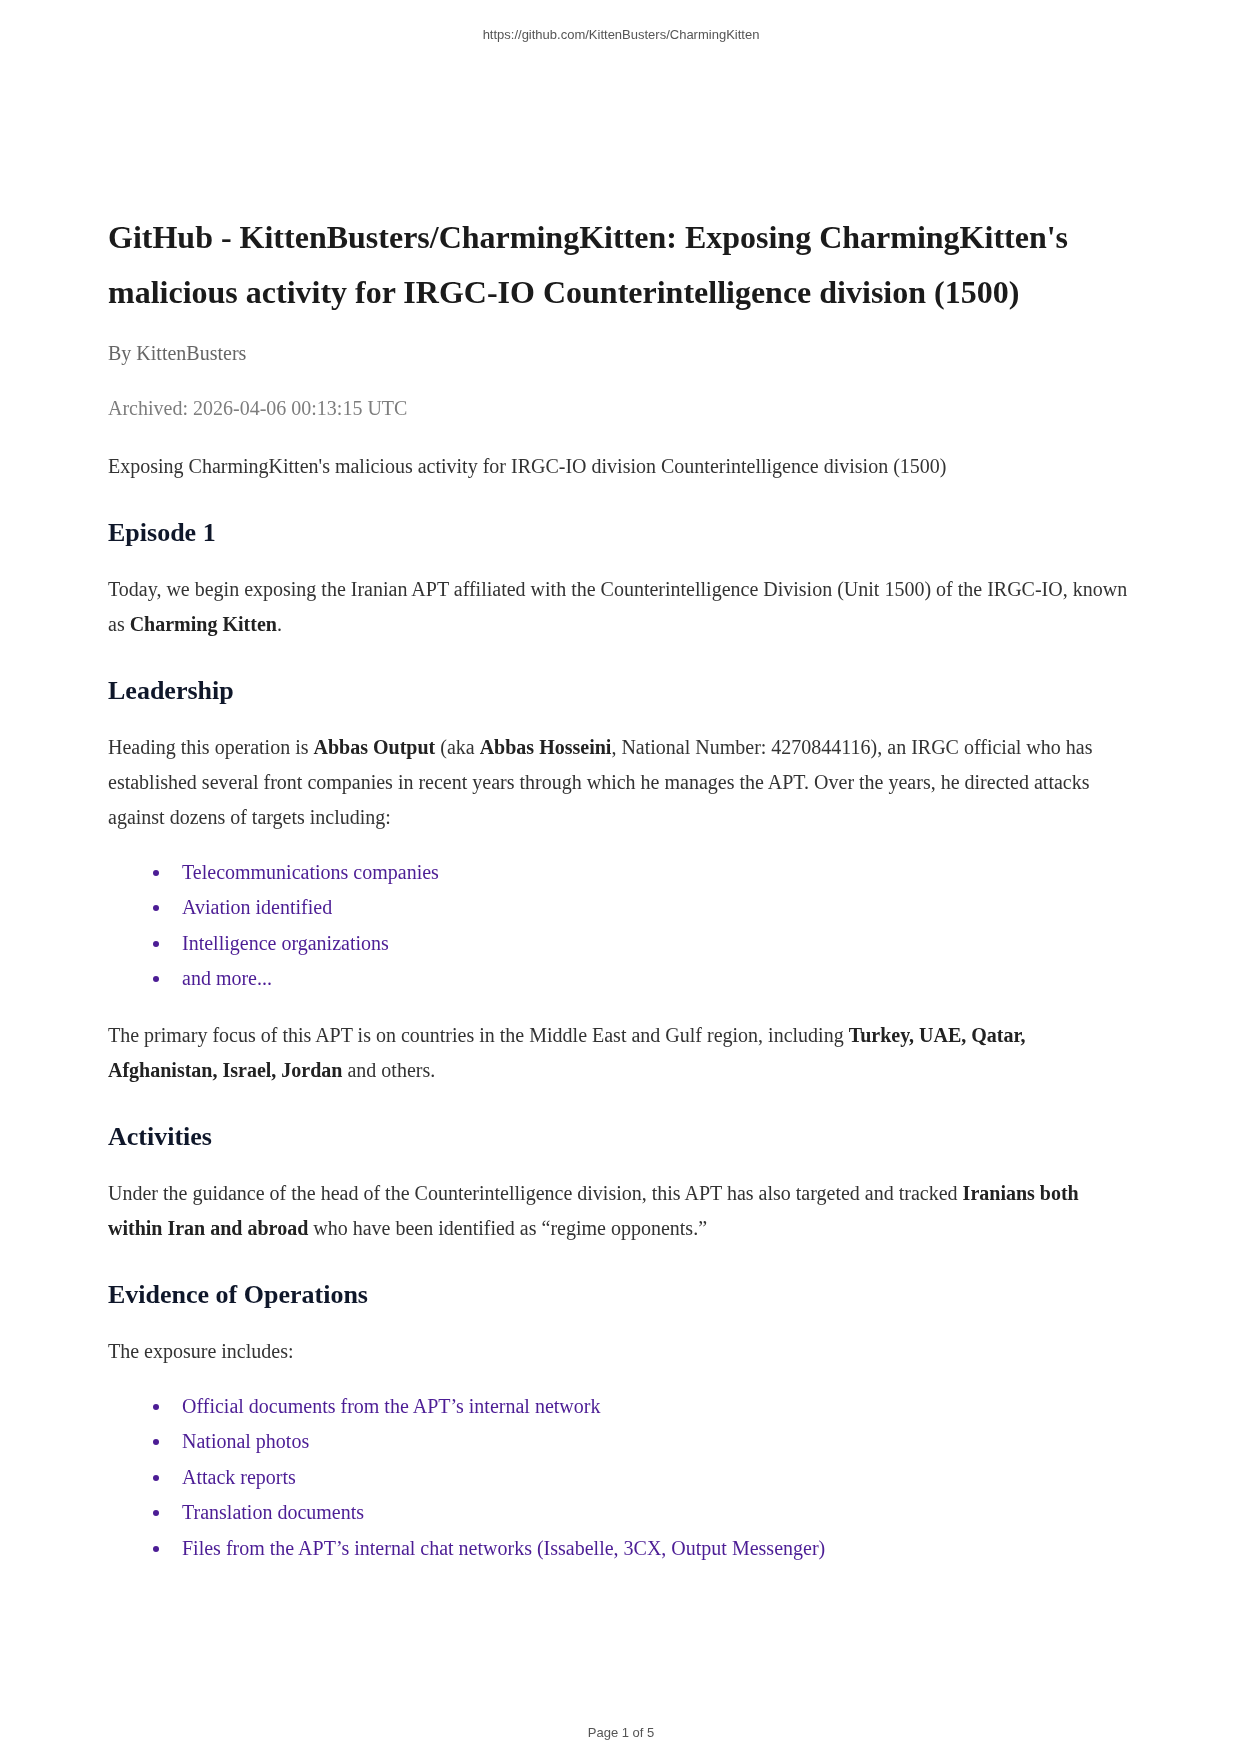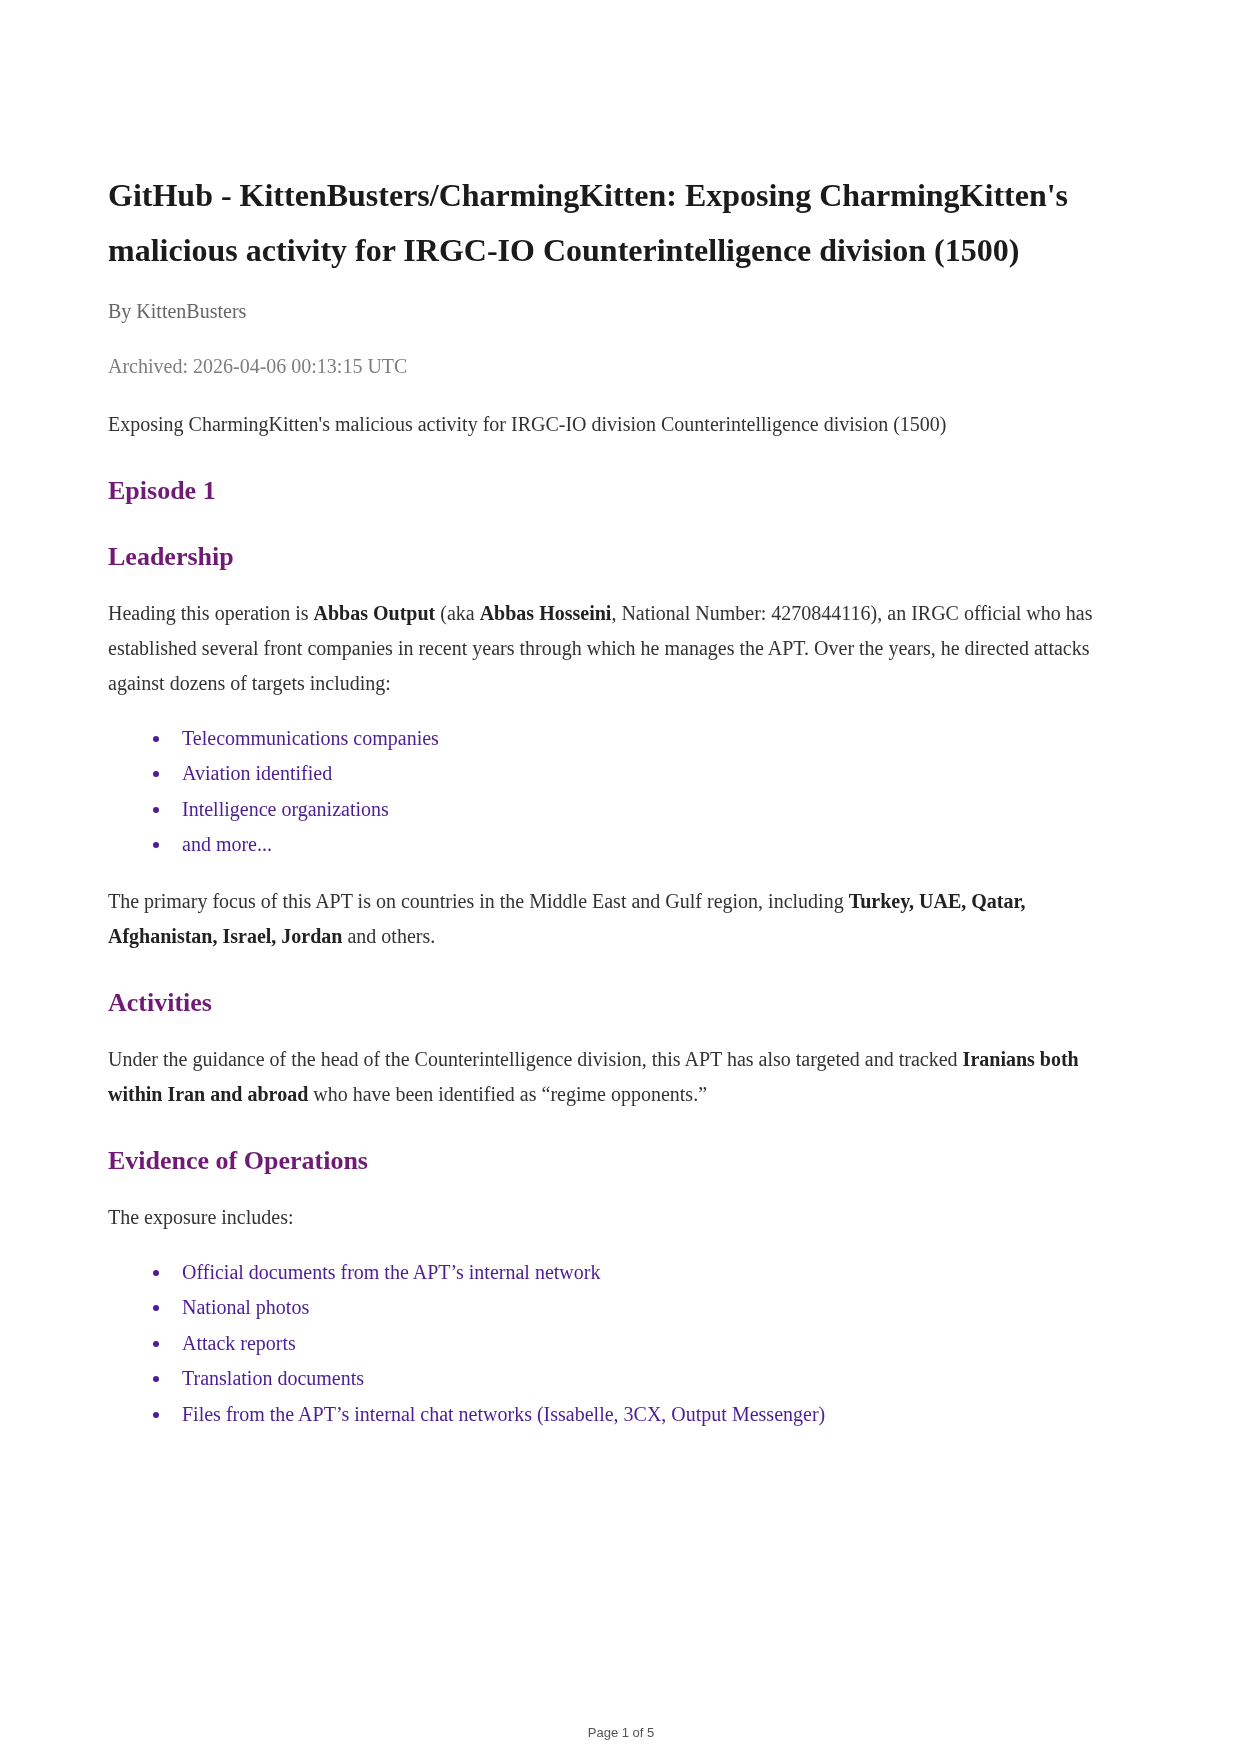--- a/index.html
+++ b/index.html
@@ -48,21 +48,21 @@
     margin-top: 29px;
     line-height: 1.75;
     color: #333333;
   }
   h2.section-heading {
     margin: 32px 0 0 0;
     font-family: "Liberation Serif", serif;
     font-size: 26px;
     font-weight: bold;
     line-height: 1.3;
-    color: #701a75;
+    color: #0f172a;
   }
   .content p.body-paragraph {
     margin-top: 22px;
     line-height: 1.75;
   }
   .content strong { color: #222222; }
   ul.bullet-list {
     margin: 20px 0 0 0;
     padding-left: 64px;
     list-style: disc outside;
@@ -82,33 +82,37 @@
     font-family: "Liberation Sans", sans-serif;
     font-size: 13px;
     color: #555555;
   }
 </style>
 </head>
 <body>
 
 <div class="page">
 
+  <header class="url-header">
+    <span>https://github.com/KittenBusters/CharmingKitten</span>
+  </header>
 
   <main class="content">
 
     <h1 class="doc-title">GitHub - KittenBusters/CharmingKitten: Exposing CharmingKitten's malicious activity for IRGC-IO Counterintelligence division (1500)</h1>
 
     <p class="byline">By KittenBusters</p>
 
     <p class="archived">Archived: 2026-04-06 00:13:15 UTC</p>
 
     <p class="intro">Exposing CharmingKitten's malicious activity for IRGC-IO division Counterintelligence division (1500)</p>
 
     <section>
       <h2 class="section-heading">Episode 1</h2>
+      <p class="body-paragraph">Today, we begin exposing the Iranian APT affiliated with the Counterintelligence Division (Unit 1500) of the IRGC-IO, known as <strong>Charming Kitten</strong>.</p>
     </section>
 
     <section>
       <h2 class="section-heading">Leadership</h2>
       <p class="body-paragraph">Heading this operation is <strong>Abbas Output</strong> (aka <strong>Abbas Hosseini</strong>, National Number: 4270844116), an IRGC official who has established several front companies in recent years through which he manages the APT. Over the years, he directed attacks against dozens of targets including:</p>
       <ul class="bullet-list">
           <li>Telecommunications companies</li>
           <li>Aviation identified</li>
           <li>Intelligence organizations</li>
           <li>and more...</li>

